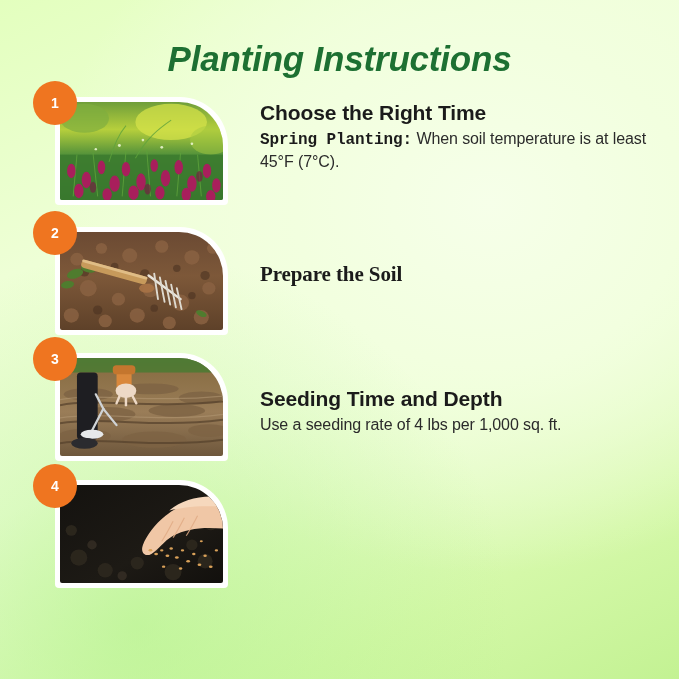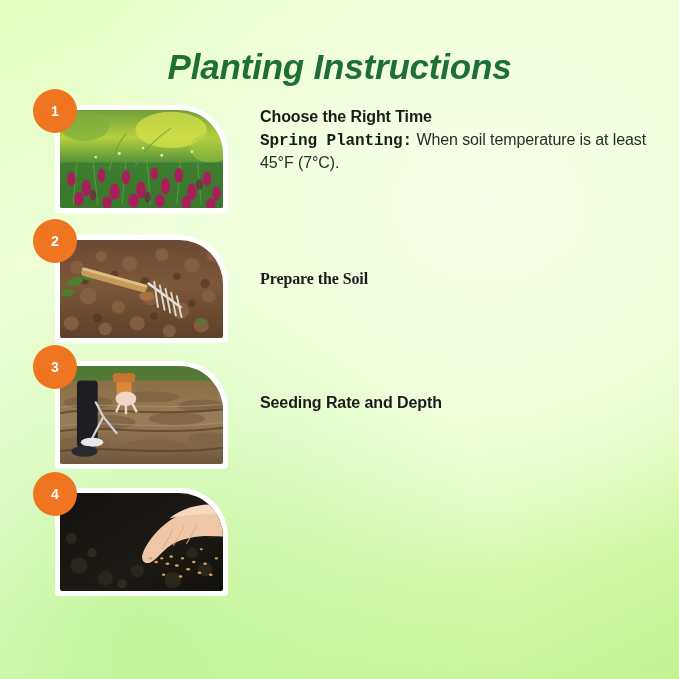--- a/index.html
+++ b/index.html
@@ -34,21 +34,21 @@
   .page-title {
     position: relative;
     z-index: 3;
     text-align: center;
     color: #1d7032;
     font-size: 35px;
     font-weight: bold;
     font-style: italic;
     letter-spacing: -0.2px;
     padding-top: 40px;
-    margin: 8px;
+    margin: 0;
     line-height: 1.1;
   }
 
   .steps {
     position: relative;
     z-index: 3;
     margin: 0;
     padding: 0;
     list-style: none;
   }
@@ -99,21 +99,21 @@
   }
 
   .step-body {
     flex: 1 1 auto;
     padding-left: 32px;
     padding-right: 24px;
   }
   .step-heading {
     margin: 0 0 2px 0;
     color: #1b1b1b;
-    font-size: 16px;
+    font-size: 21px;
     font-weight: bold;
     line-height: 1.3;
     letter-spacing: -0.1px;
   }
   .step-lines {
     margin: 0;
     padding: 0;
     list-style: none;
   }
   .step-line {
@@ -346,21 +346,26 @@
                   <path d="M46 56 L34 80"></path>
                   <path d="M46 56 L60 74"></path>
               </g>
               <ellipse cx="34" cy="84" rx="12" ry="5" fill="#e7e9ea"></ellipse>
               <ellipse cx="26" cy="94" rx="14" ry="6" fill="#2b2b2f"></ellipse>
             </svg>
           </div>
         </div>
       </div>
       <div class="step-body">
-        <h2 class="step-heading">Seeding Rate and Depth</h2>
+        <h2 class="step-heading">Seeding Time and Depth</h2>
+        <ul class="step-lines">
+          <li class="step-line">
+            <span>Use a seeding rate of 4 lbs per 1,000 sq. ft.</span>
+          </li>
+        </ul>
       </div>
     </li>
 
     <li class="step step-4">
       <div class="step-media">
         <div class="step-badge">4</div>
         <div class="photo-frame">
           <div class="photo">
             <svg viewBox="0 0 173 108" preserveAspectRatio="none" aria-hidden="true">
               <defs>

